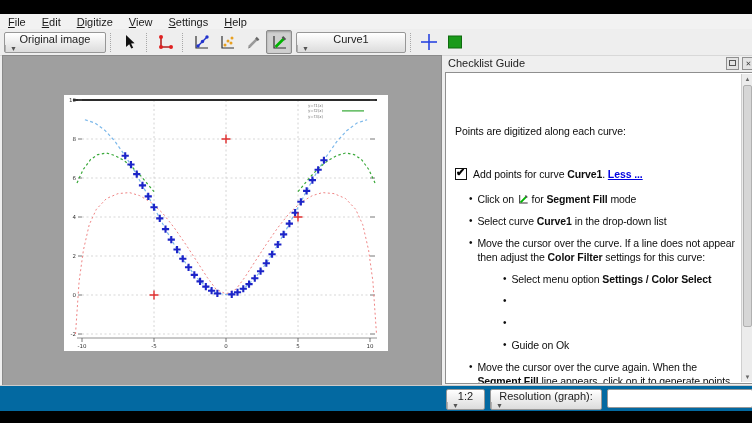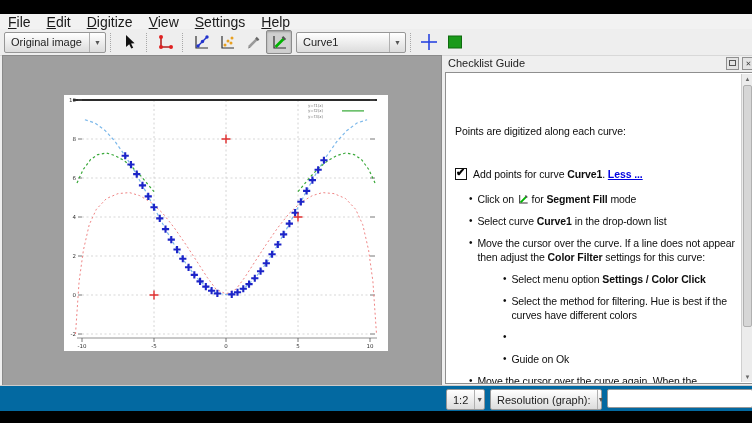--- a/index.html
+++ b/index.html
@@ -4,29 +4,29 @@
 <style>
   html,body{margin:0;padding:0;}
   body{width:752px;height:423px;overflow:hidden;background:#000;position:relative;
        font-family:"Liberation Sans",sans-serif;-webkit-font-smoothing:antialiased;}
   .black-strip{position:absolute;left:0;width:752px;background:#000;}
   #strip-top{top:0;height:14px;}
   #strip-bottom{top:410px;height:13px;}
   #app{position:absolute;left:0;top:14px;width:752px;height:396px;background:#efefef;}
 
   
-  #menubar{height:15px;display:flex;align-items:center;background:#f2f2f2;font-size:14px;color:#1a1a1a;}
+  #menubar{height:15px;display:flex;align-items:center;background:#f2f2f2;font-size:11px;color:#1a1a1a;}
   .menu-item{padding:1px 8px;cursor:default;}
   .menu-item u{text-decoration:underline;}
 
   
   #toolbar{height:26px;display:flex;align-items:center;padding:0 4px;background:#eeeeee;
            border-bottom:1px solid #d8d8d8;}
   .combo{height:19px;border:1px solid #979797;border-radius:2px;background:linear-gradient(#ffffff,#dcdcdc);
-         display:flex;align-items:center;font-size:11px;color:#222;}
+         display:flex;align-items:center;font-size:11px;color:#222;flex-direction:column;}
   .combo .txt{padding:0 6px;white-space:nowrap;flex:1;}
   .combo .arw{width:15px;align-self:stretch;border-left:1px solid #b0b0b0;display:flex;align-items:center;
               justify-content:center;font-size:7px;color:#555;}
   .tsep{width:1px;height:19px;border-left:1px dotted #a8a8a8;margin:0 4px;}
   .tbtn{width:24px;height:22px;display:flex;align-items:center;justify-content:center;border:1px solid transparent;border-radius:2px;}
   .tbtn.pressed{background:#d0d0d0;border:1px solid #8b8b8b;box-shadow:inset 0 1px 2px rgba(0,0,0,.25);}
 
   
   #main{position:absolute;top:41px;left:0;width:752px;height:330px;}
   #canvas{position:absolute;left:2px;top:0;width:438px;height:329px;background:#9f9f9f;border:1px solid #8a8a8a;}
@@ -281,25 +281,24 @@
             <div class="bullet-row lvl1">
               <span class="bullet-dot">•</span>
               <span><span>Select curve </span><span class="seg-b">Curve1</span><span> in the drop-down list</span></span>
             </div>
             <div class="bullet-row lvl1">
               <span class="bullet-dot">•</span>
               <span><span>Move the cursor over the curve. If a line does not appear then adjust the </span><span class="seg-b">Color Filter</span><span> settings for this curve:</span></span>
             </div>
             <div class="bullet-row lvl2">
               <span class="bullet-dot">•</span>
-              <span><span>Select menu option </span><span class="seg-b">Settings / Color Click</span></span>
+              <span><span>Select menu option </span><span class="seg-b">Settings / Color Select</span></span>
             </div>
             <div class="bullet-row lvl2">
               <span class="bullet-dot">•</span>
-              <span><span>Select the method for filtering. Hue is best if the curves have different colors</span></span>
             </div>
             <div class="bullet-row lvl2">
               <span class="bullet-dot">•</span>
             </div>
             <div class="bullet-row lvl2">
               <span class="bullet-dot">•</span>
               <span><span>Guide on Ok</span></span>
             </div>
             <div class="bullet-row lvl1">
               <span class="bullet-dot">•</span>

